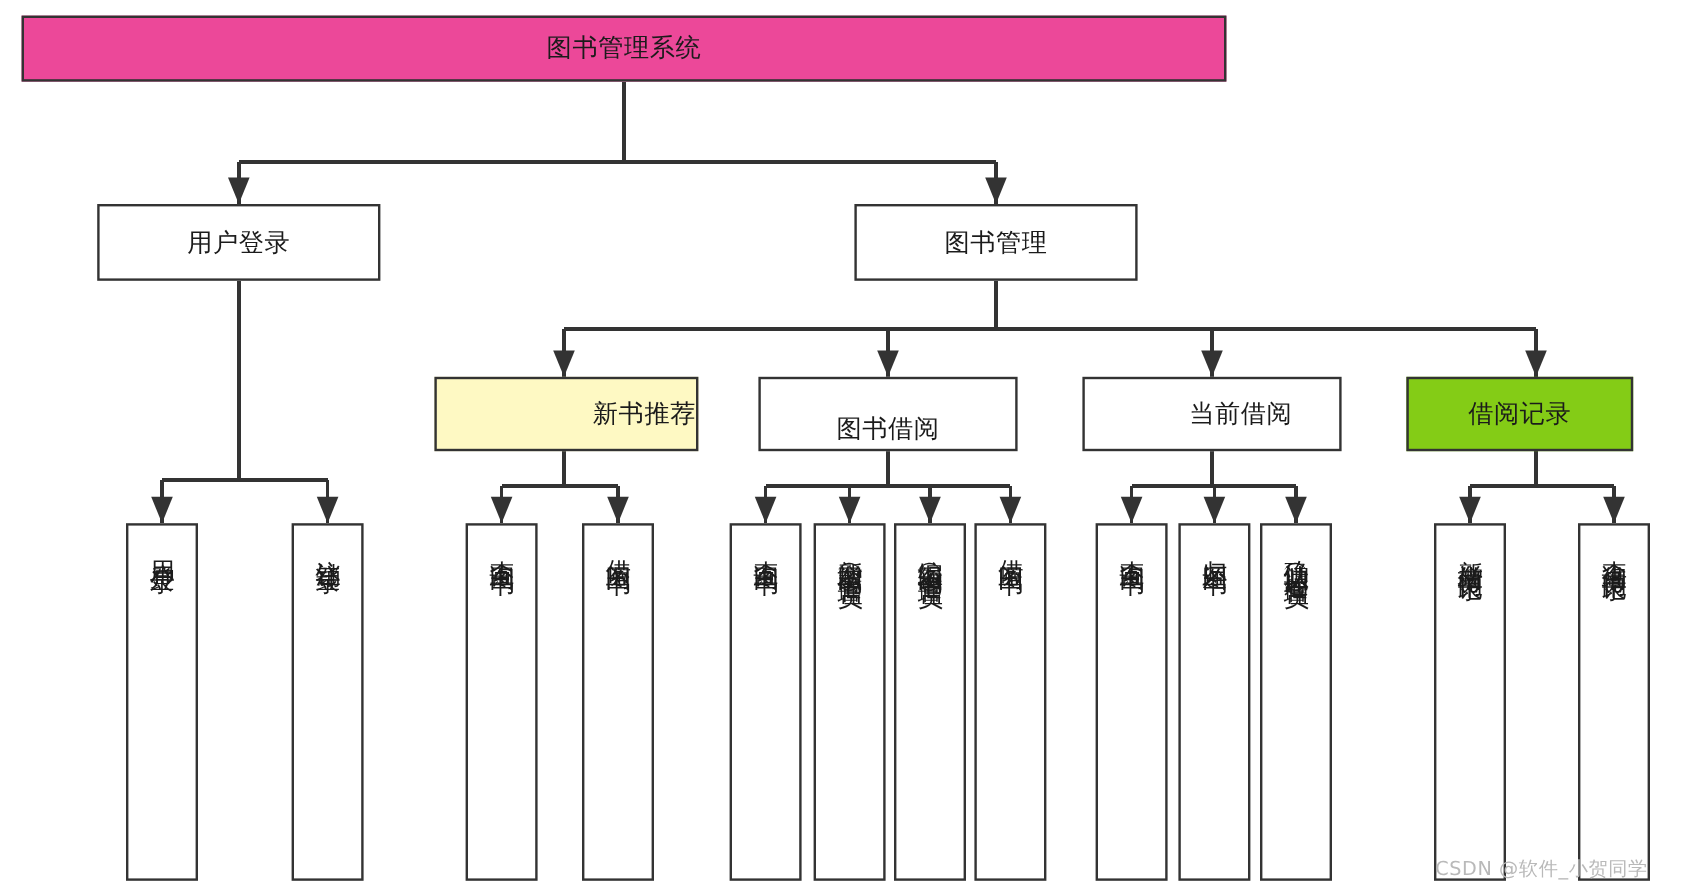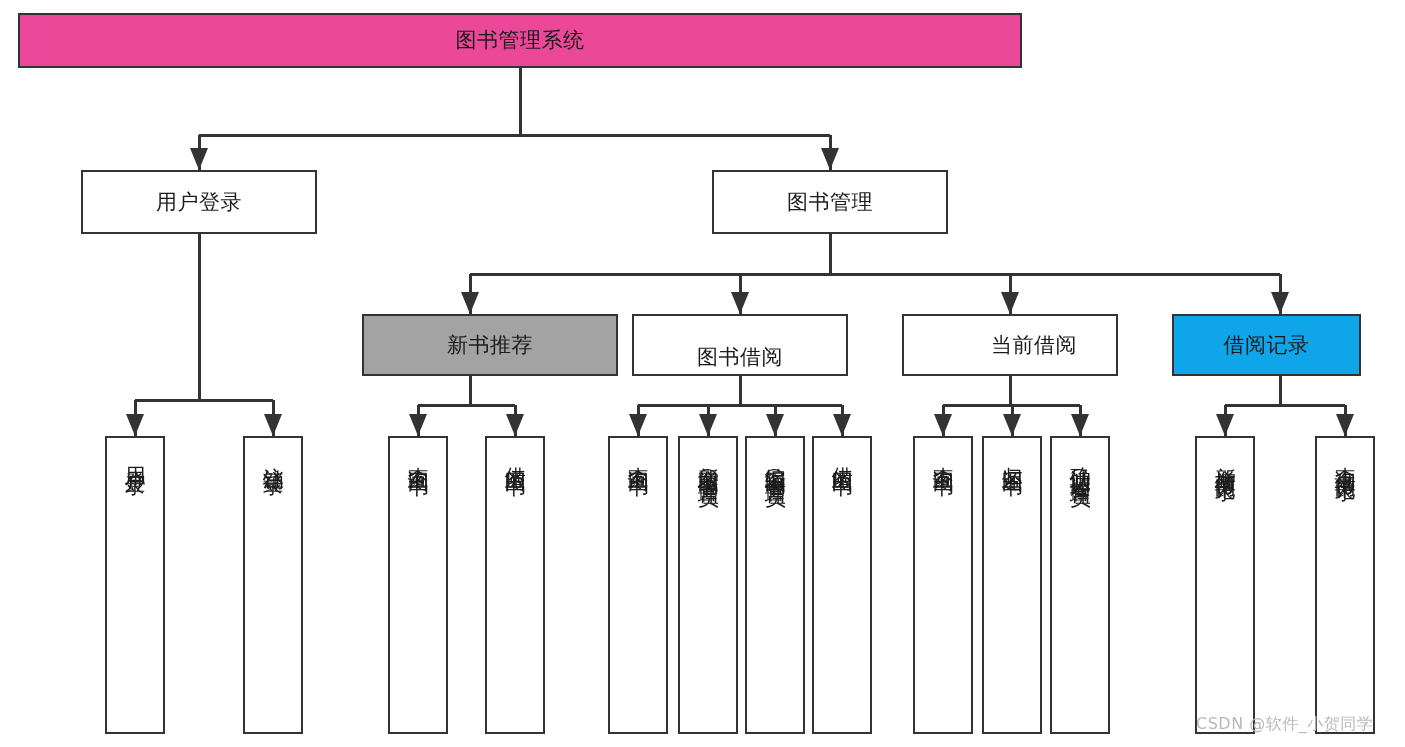--- a/index.html
+++ b/index.html
@@ -124,30 +124,30 @@
   <div id="nodes">
       <div class="node node-h" style="left: 18px; top: 13px; width: 1004px; height: 55px; border-color: rgb(51, 51, 51); background: #ec4899; justify-content: center;">
         <span class="label" style="color: rgb(27, 27, 27);">图书管理系统</span>
       </div>
       <div class="node node-h" style="left: 81px; top: 170px; width: 236px; height: 64px; border-color: rgb(51, 51, 51); background: rgb(255, 255, 255);">
         <span class="label" style="color: rgb(27, 27, 27);">用户登录</span>
       </div>
       <div class="node node-h" style="left: 712px; top: 170px; width: 236px; height: 64px; border-color: rgb(51, 51, 51); background: rgb(255, 255, 255);">
         <span class="label" style="color: rgb(27, 27, 27);">图书管理</span>
       </div>
-      <div class="node node-h" style="left: 362px; top: 314px; width: 256px; height: 62px; border-color: rgb(51, 51, 51); background: #a3a3a3;">
+      <div class="node node-h" style="left: 362px; top: 314px; width: 220px; height: 62px; border-color: rgb(51, 51, 51); background: #fef9c3; justify-content: flex-end;">
         <span class="label" style="color: rgb(27, 27, 27);">新书推荐</span>
       </div>
       <div class="node node-h" style="left: 632px; top: 314px; width: 216px; height: 62px; border-color: rgb(51, 51, 51); background: rgb(255, 255, 255);">
         <span class="label" style="color: rgb(27, 27, 27); margin-top: 24px;">图书借阅</span>
       </div>
       <div class="node node-h" style="left: 902px; top: 314px; width: 216px; height: 62px; border-color: rgb(51, 51, 51); background: rgb(255, 255, 255);">
         <span class="label" style="color: rgb(27, 27, 27); margin-left: 48px;">当前借阅</span>
       </div>
-      <div class="node node-h" style="left: 1172px; top: 314px; width: 189px; height: 62px; border-color: rgb(51, 51, 51); background: #0ea5e9;">
+      <div class="node node-h" style="left: 1172px; top: 314px; width: 189px; height: 62px; border-color: rgb(51, 51, 51); background: #84cc16;">
         <span class="label" style="color: rgb(27, 27, 27);">借阅记录</span>
       </div>
       <div class="node node-v" style="left: 105px; top: 436px; width: 60px; height: 298px; border-color: rgb(51, 51, 51); background: rgb(255, 255, 255);">
         <span class="label" style="color: rgb(27, 27, 27);">用户登录</span>
       </div>
       <div class="node node-v" style="left: 243px; top: 436px; width: 60px; height: 298px; border-color: rgb(51, 51, 51); background: rgb(255, 255, 255);">
         <span class="label" style="color: rgb(27, 27, 27);">注销登录</span>
       </div>
       <div class="node node-v" style="left: 388px; top: 436px; width: 60px; height: 298px; border-color: rgb(51, 51, 51); background: rgb(255, 255, 255);">
         <span class="label" style="color: rgb(27, 27, 27);">查询图书</span>

